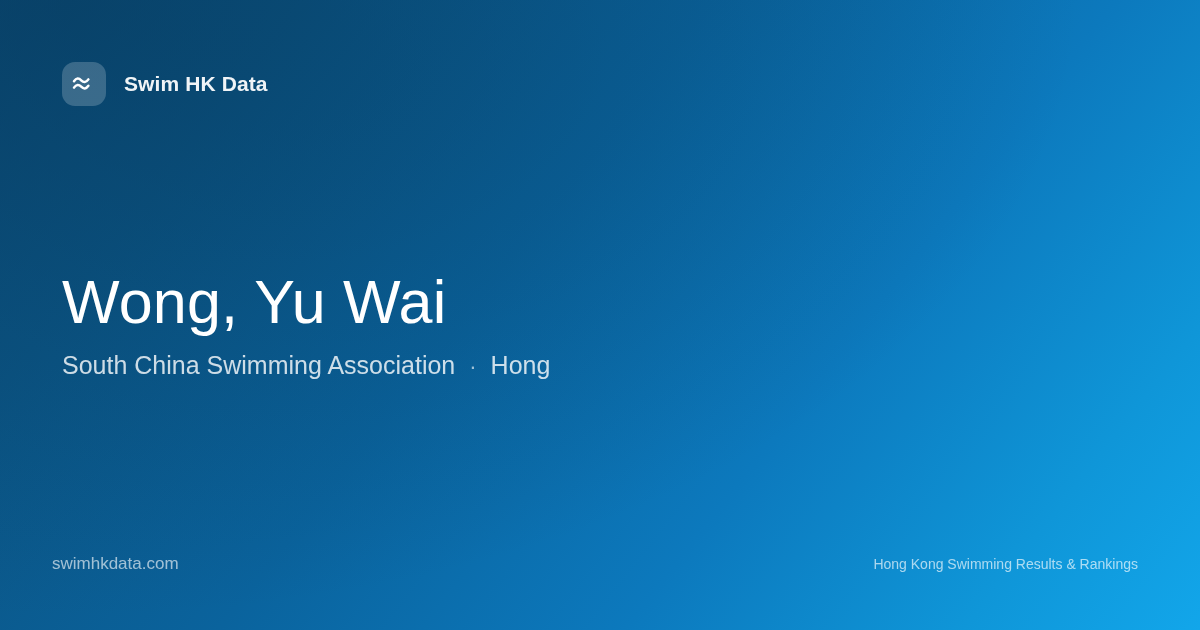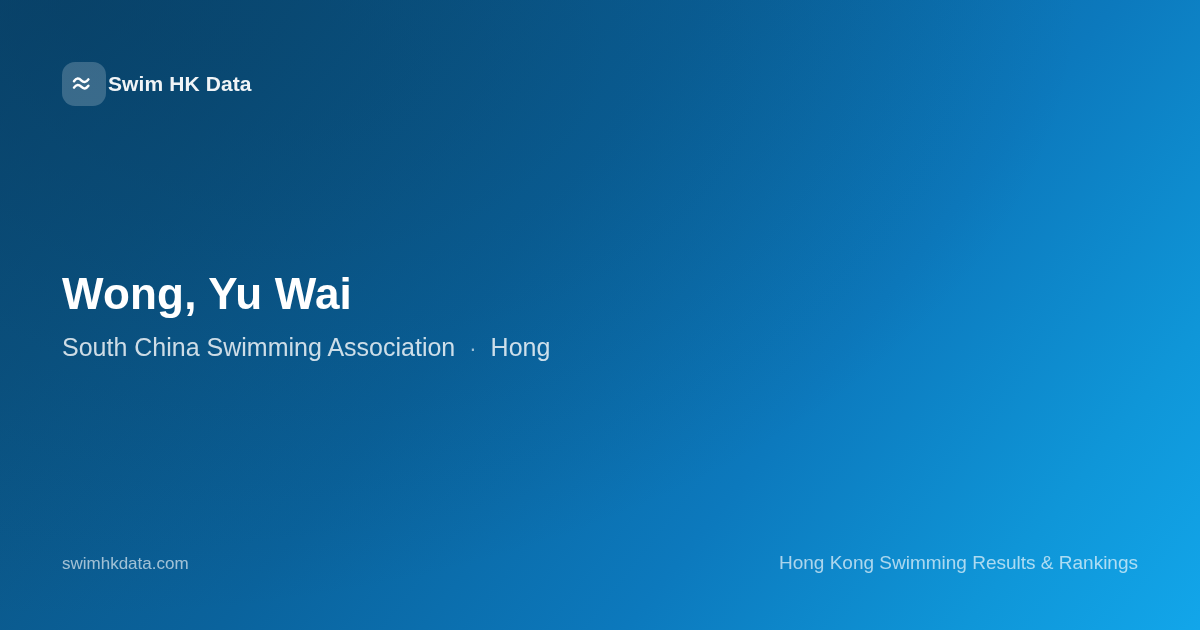--- a/index.html
+++ b/index.html
@@ -40,21 +40,21 @@
     pointer-events: none;
   }
 
   
   .brand {
     position: absolute;
     left: 62px;
     top: 62px;
     display: flex;
     align-items: center;
-    gap: 2px;
+    gap: 18px;
   }
   .brand-tile {
     width: 44px;
     height: 44px;
     border-radius: 13px;
     background: rgba(255, 255, 255, 0.20);
     display: flex;
     align-items: center;
     justify-content: center;
     flex: none;
@@ -71,22 +71,22 @@
   }
 
   
   .center-block {
     position: absolute;
     left: 62px;
     top: 270px;
     width: 1010px;
   }
   .athlete-name {
-    font-size: 44px;
-    font-weight: bold;
+    font-size: 61px;
+    font-weight: normal;
     line-height: 1.08;
     letter-spacing: 0.2px;
     color: #ffffff;
     margin: 0;
     white-space: nowrap;
   }
   .meta-line {
     margin-top: 14px;
     font-size: 25px;
     font-weight: normal;
@@ -98,34 +98,34 @@
   }
   .meta-sep {
     padding: 0 14px;
     font-size: 22px;
     color: rgba(255, 255, 255, 0.62);
   }
 
   
   .footer {
     position: absolute;
-    left: 62px;
+    left: 52px;
     right: 62px;
     bottom: 56px;
     display: flex;
     align-items: baseline;
     justify-content: space-between;
   }
   .footer-left {
     font-size: 17px;
     color: rgba(255, 255, 255, 0.62);
     white-space: nowrap;
   }
   .footer-right {
-    font-size: 19px;
+    font-size: 14px;
     color: rgba(255, 255, 255, 0.66);
     white-space: nowrap;
   }
 </style>
 </head>
 <body>
 
 <div class="og-card">
   <div class="sheen"></div>
 

